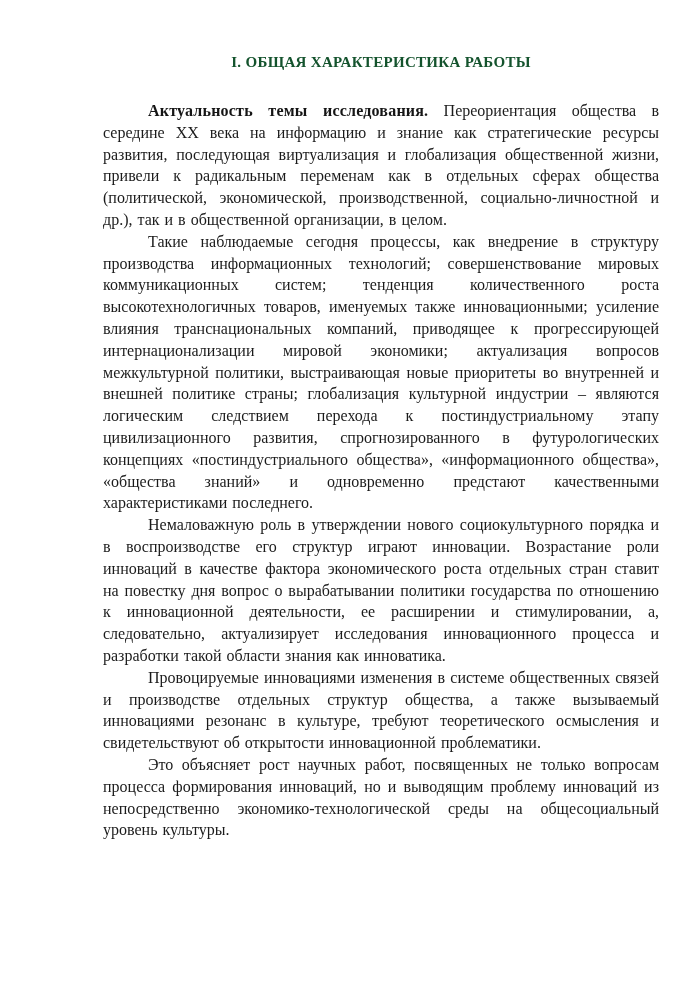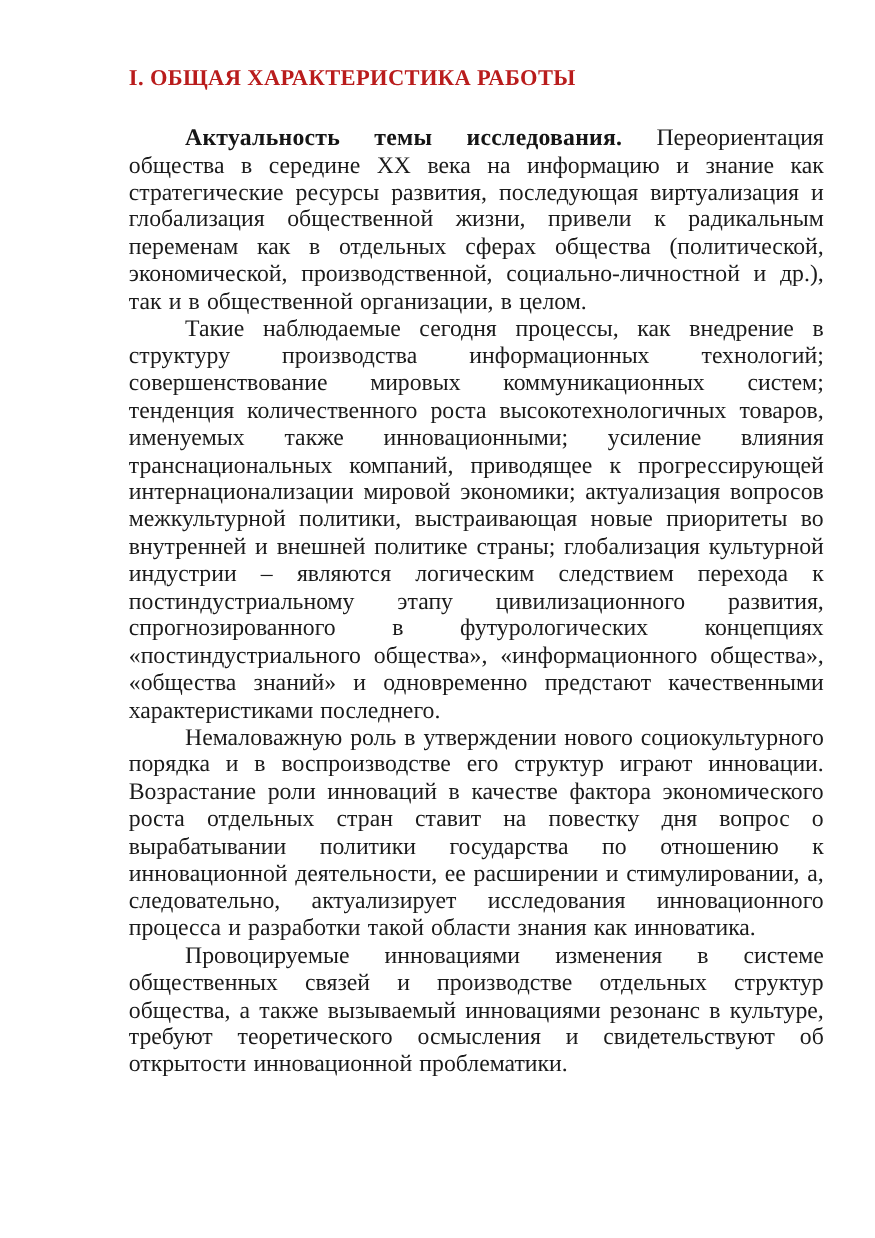--- a/index.html
+++ b/index.html
@@ -17,30 +17,31 @@
     font-family: "Liberation Serif", "DejaVu Serif", serif;
     color: #1b1b1b;
   }
   .content {
     position: absolute;
     left: 103px;
     top: 50px;
     width: 556px;
   }
   .heading {
-    font-size: 18px;
+    font-size: 15px;
     line-height: 24px;
     font-weight: bold;
+    text-align: center;
     letter-spacing: 0.3px;
     margin: 0 0 26px 0;
-    color: #b91c1c;
+    color: #14532d;
   }
   .para {
     margin: 0;
-    font-size: 19px;
+    font-size: 16px;
     line-height: 21.8px;
     text-align: justify;
     text-indent: 45px;
     word-spacing: 1px;
     color: #1b1b1b;
   }
   .para .lead {
     font-weight: bold;
     letter-spacing: 0.2px;
     color: #151515;
@@ -55,16 +56,17 @@
     <h1 class="heading">I. ОБЩАЯ ХАРАКТЕРИСТИКА РАБОТЫ</h1>
 
     <p class="para"><span class="lead">Актуальность темы исследования.</span> <span>Переориентация общества в середине XX века на информацию и знание как стратегические ресурсы развития, последующая виртуализация и глобализация общественной жизни, привели к радикальным переменам как в отдельных сферах общества (политической, экономической, производственной, социально-личностной и др.), так и в общественной организации, в целом.</span></p>
 
     <p class="para"><span>Такие наблюдаемые сегодня процессы, как внедрение в структуру производства информационных технологий; совершенствование мировых коммуникационных систем; тенденция количественного роста высокотехнологичных товаров, именуемых также инновационными; усиление влияния транснациональных компаний, приводящее к прогрессирующей интернационализации мировой экономики; актуализация вопросов межкультурной политики, выстраивающая новые приоритеты во внутренней и внешней политике страны; глобализация культурной индустрии – являются логическим следствием перехода к постиндустриальному этапу цивилизационного развития, спрогнозированного в футурологических концепциях «постиндустриального общества», «информационного общества», «общества знаний» и одновременно предстают качественными характеристиками последнего.</span></p>
 
     <p class="para"><span>Немаловажную роль в утверждении нового социокультурного порядка и в воспроизводстве его структур играют инновации. Возрастание роли инноваций в качестве фактора экономического роста отдельных стран ставит на повестку дня вопрос о вырабатывании политики государства по отношению к инновационной деятельности, ее расширении и стимулировании, а, следовательно, актуализирует исследования инновационного процесса и разработки такой области знания как инноватика.</span></p>
 
     <p class="para"><span>Провоцируемые инновациями изменения в системе общественных связей и производстве отдельных структур общества, а также вызываемый инновациями резонанс в культуре, требуют теоретического осмысления и свидетельствуют об открытости инновационной проблематики.</span></p>
 
+    <p class="para"><span>Это объясняет рост научных работ, посвященных не только вопросам процесса формирования инноваций, но и выводящим проблему инноваций из непосредственно экономико-технологической среды на общесоциальный уровень культуры.</span></p>
 
 
   </div>
 </div>
 
 </body></html>

